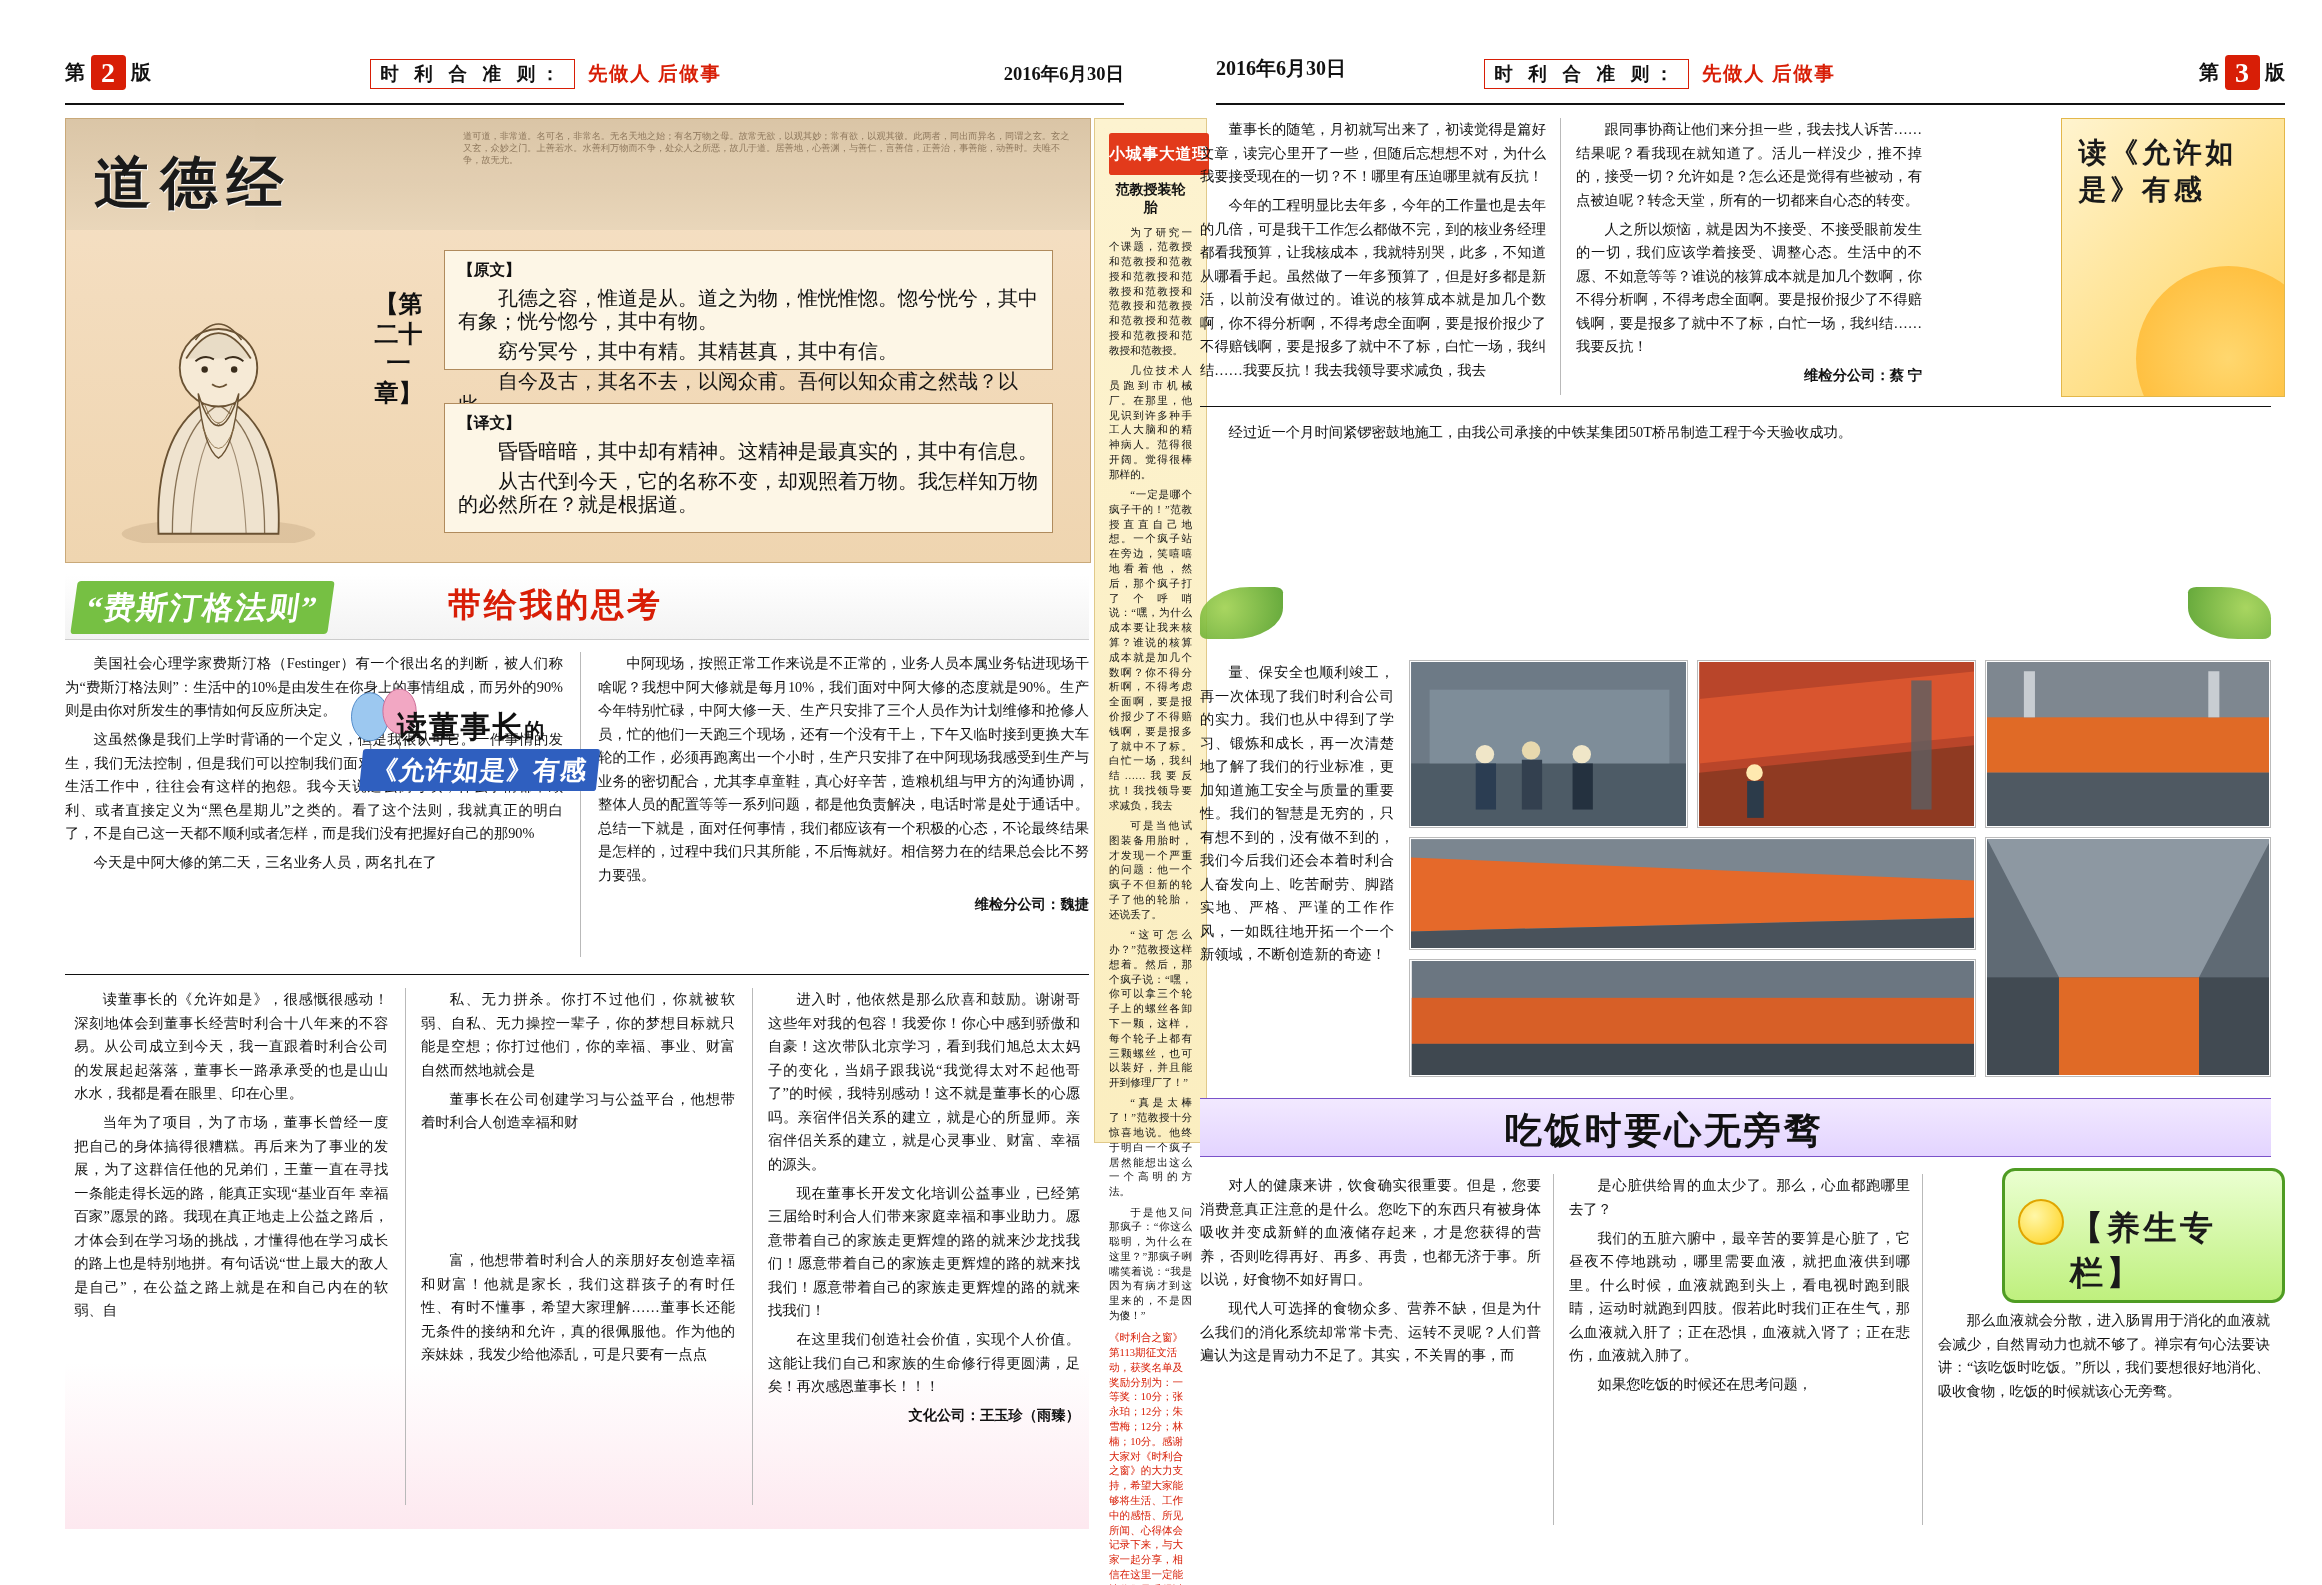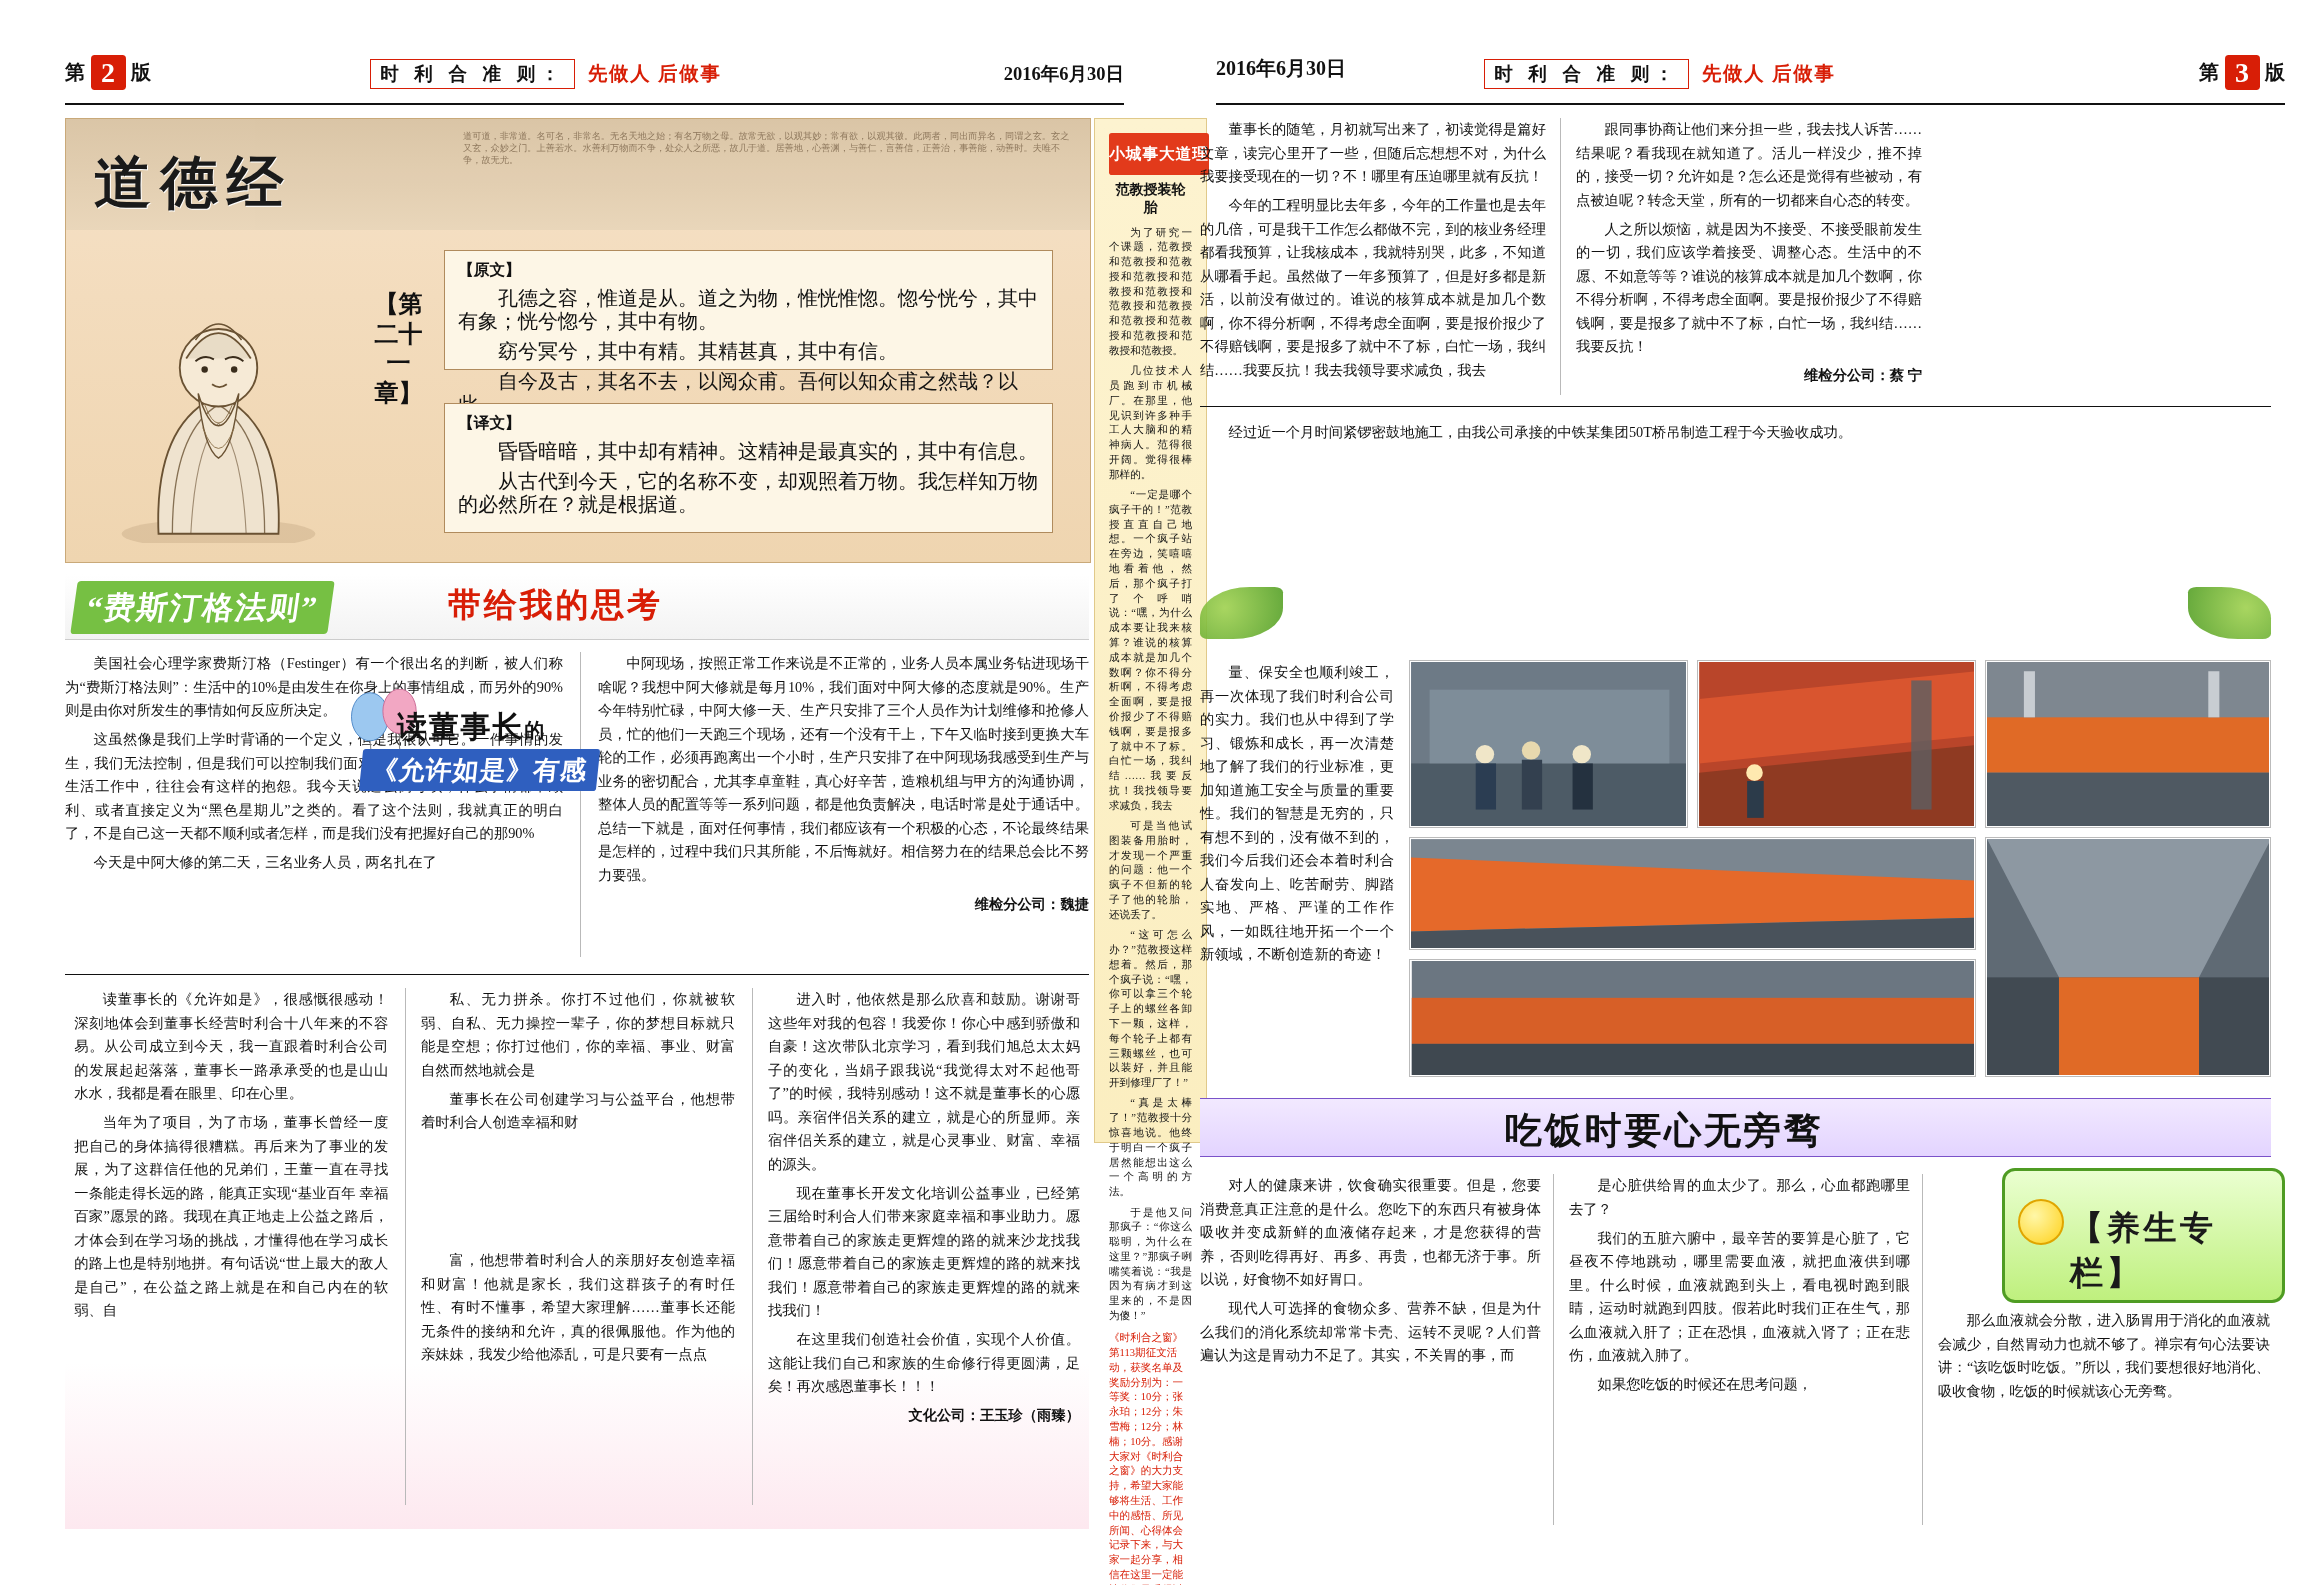--- a/index.html
+++ b/index.html
@@ -235,20 +235,24 @@
         <span class="mh-box">时 利 合 准 则：</span>
         <span class="mh-slogan">先做人  后做事</span>
       </div>
       <div class="mh-right-num">
         <span>第</span>
         <span class="pagenum-badge red-badge">3</span>
         <span>版</span>
       </div>
     </div>
 
+    <div class="read-banner" style="right:37px;top:118px;width:222px;height:277px;">
+      <div class="rb-sun"></div>
+      <div class="rb-text">读《允许如是》有感</div>
+    </div>
 
     <div class="rp-col" style="left:39px;top:118px;width:346px;height:277px;">
       <p>董事长的随笔，月初就写出来了，初读觉得是篇好文章，读完心里开了一些，但随后忘想想不对，为什么我要接受现在的一切？不！哪里有压迫哪里就有反抗！</p>
       <p>今年的工程明显比去年多，今年的工作量也是去年的几倍，可是我干工作怎么都做不完，到的核业务经理都看我预算，让我核成本，我就特别哭，此多，不知道从哪看手起。虽然做了一年多预算了，但是好多都是新活，以前没有做过的。谁说的核算成本就是加几个数啊，你不得分析啊，不得考虑全面啊，要是报价报少了不得赔钱啊，要是报多了就中不了标，白忙一场，我纠结……我要反抗！我去我领导要求减负，我去</p>
     </div>
     <div class="vr-thin" style="left:399px;top:118px;height:277px;"></div>
     <div class="rp-col" style="left:415px;top:118px;width:346px;height:277px;">
       <p>跟同事协商让他们来分担一些，我去找人诉苦……结果呢？看我现在就知道了。活儿一样没少，推不掉的，接受一切？允许如是？怎么还是觉得有些被动，有点被迫呢？转念天堂，所有的一切都来自心态的转变。</p>
       <p>人之所以烦恼，就是因为不接受、不接受眼前发生的一切，我们应该学着接受、调整心态。生活中的不愿、不如意等等？谁说的核算成本就是加几个数啊，你不得分析啊，不得考虑全面啊。要是报价报少了不得赔钱啊，要是报多了就中不了标，白忙一场，我纠结……我要反抗！</p>
       <p class="sig-right">维检分公司：蔡 宁</p>

